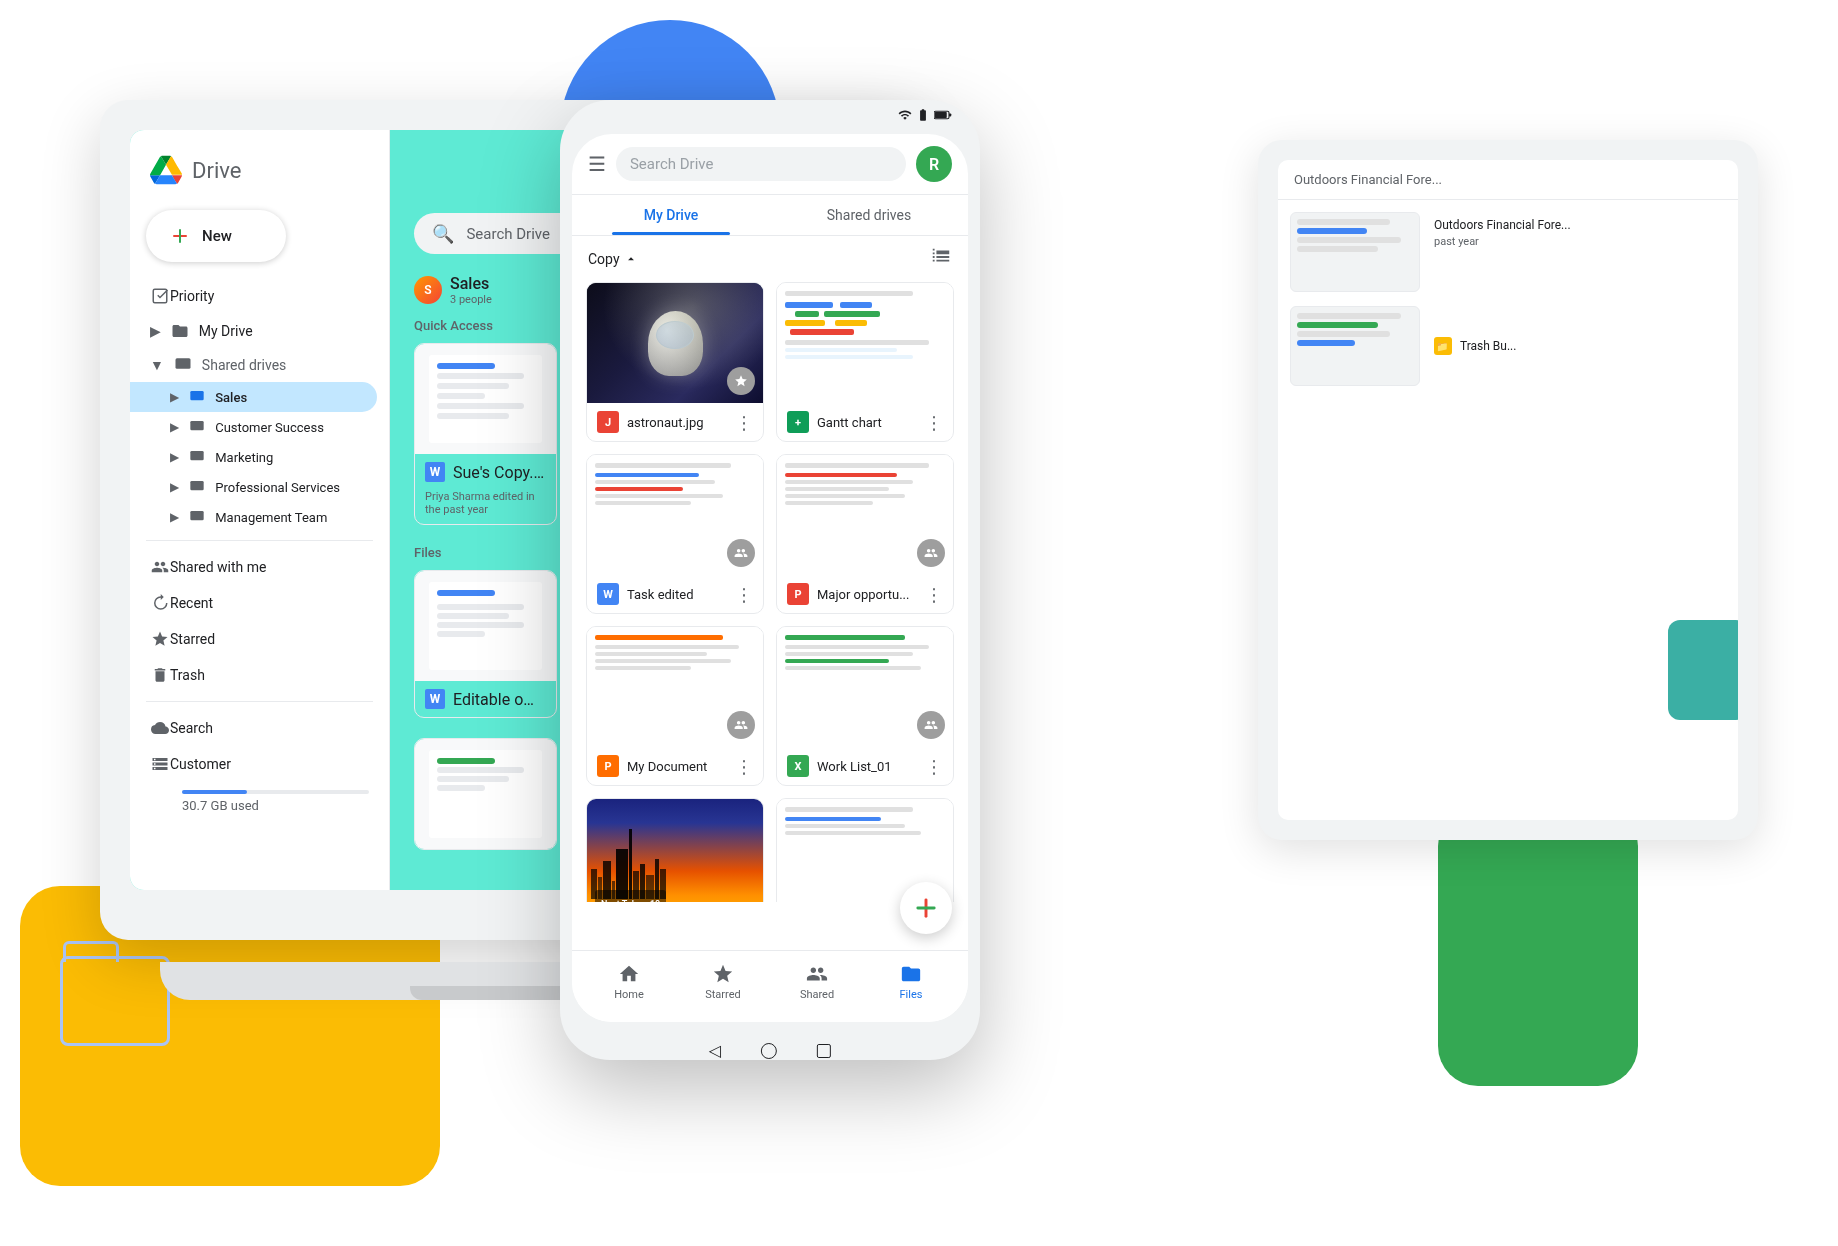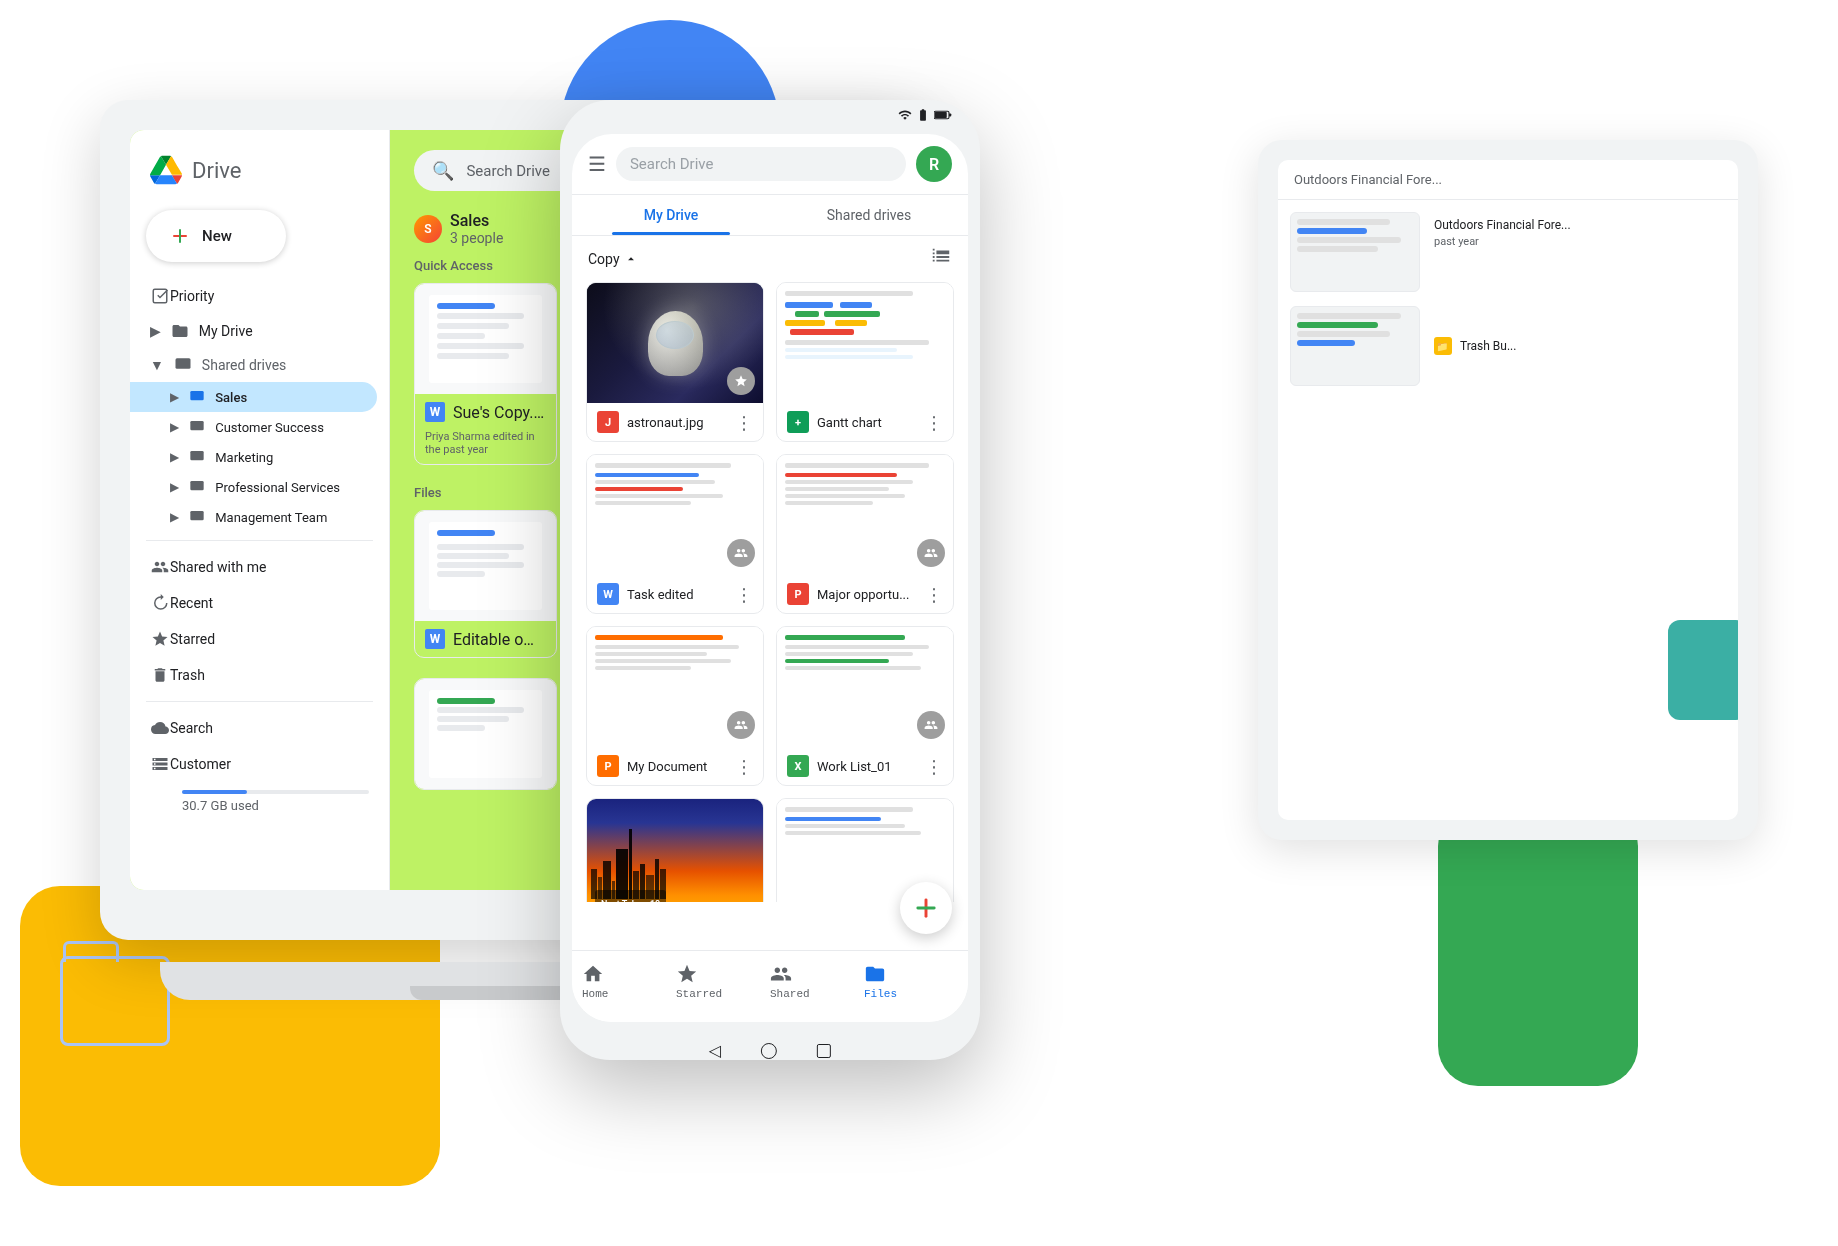--- a/index.html
+++ b/index.html
@@ -114,21 +114,22 @@
       height: 14px;
       background: #c8cacc;
       border-radius: 0 0 12px 12px;
     }
 
     
     .drive-app {
       display: flex;
       width: 100%;
       height: 100%;
-      background: #bef264;
+      background: #5eead4;
+      align-items: flex-end;
     }
 
     
     .sidebar {
       width: 260px;
       height: 100%;
       background: #fff;
       border-right: 1px solid #e8eaed;
       padding: 16px 0;
       flex-shrink: 0;
@@ -256,21 +257,21 @@
       background: linear-gradient(135deg, #ff9800, #f44336);
       border-radius: 50%;
       display: flex;
       align-items: center;
       justify-content: center;
       color: white;
       font-size: 12px;
       font-weight: 600;
     }
     .breadcrumb-text { font-size: 16px; color: #202124; font-weight: 500; }
-    .breadcrumb-sub { font-size: 14px; color: #5f6368; }
+    .breadcrumb-sub { font-size: 11px; color: #5f6368; }
 
     .section-label { font-size: 13px; color: #5f6368; margin: 12px 0 10px; font-weight: 500; }
 
     .file-grid {
       display: grid;
       grid-template-columns: repeat(3, 1fr);
       gap: 12px;
       margin-bottom: 20px;
     }
     .file-card {
@@ -538,25 +539,24 @@
       background: white;
       border-top: 1px solid #e8eaed;
       display: flex;
       align-items: center;
       justify-content: space-around;
       padding: 0 10px 10px;
     }
     .nav-item {
       display: flex;
       flex-direction: column;
-      align-items: flex-start;
+      align-items: center;
       gap: 3px;
       cursor: pointer;
       flex: 1;
-      font-family: Liberation Mono, monospace;
     }
     .nav-label { font-size: 11px; color: #5f6368; }
     .nav-label.active { color: #1a73e8; }
     .phone-nav-gestures {
       position: absolute;
       bottom: 0;
       left: 0;
       right: 0;
       height: 50px;
       display: flex;

